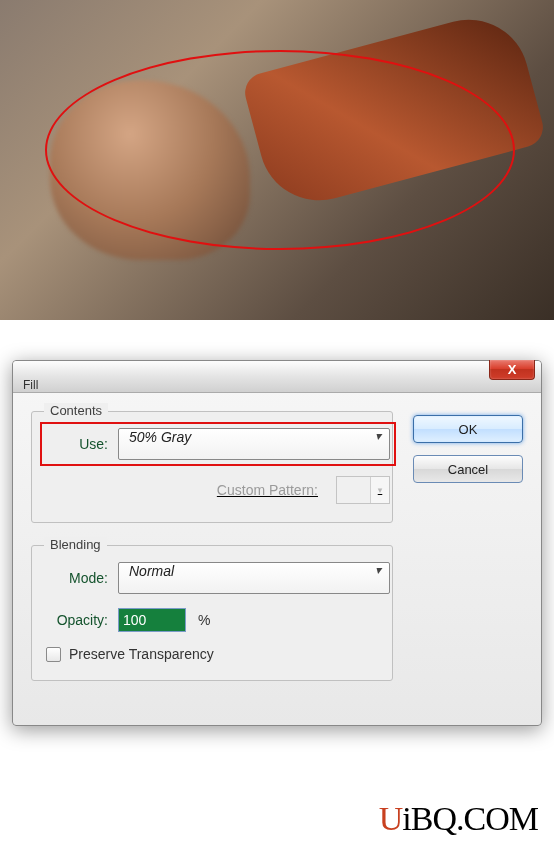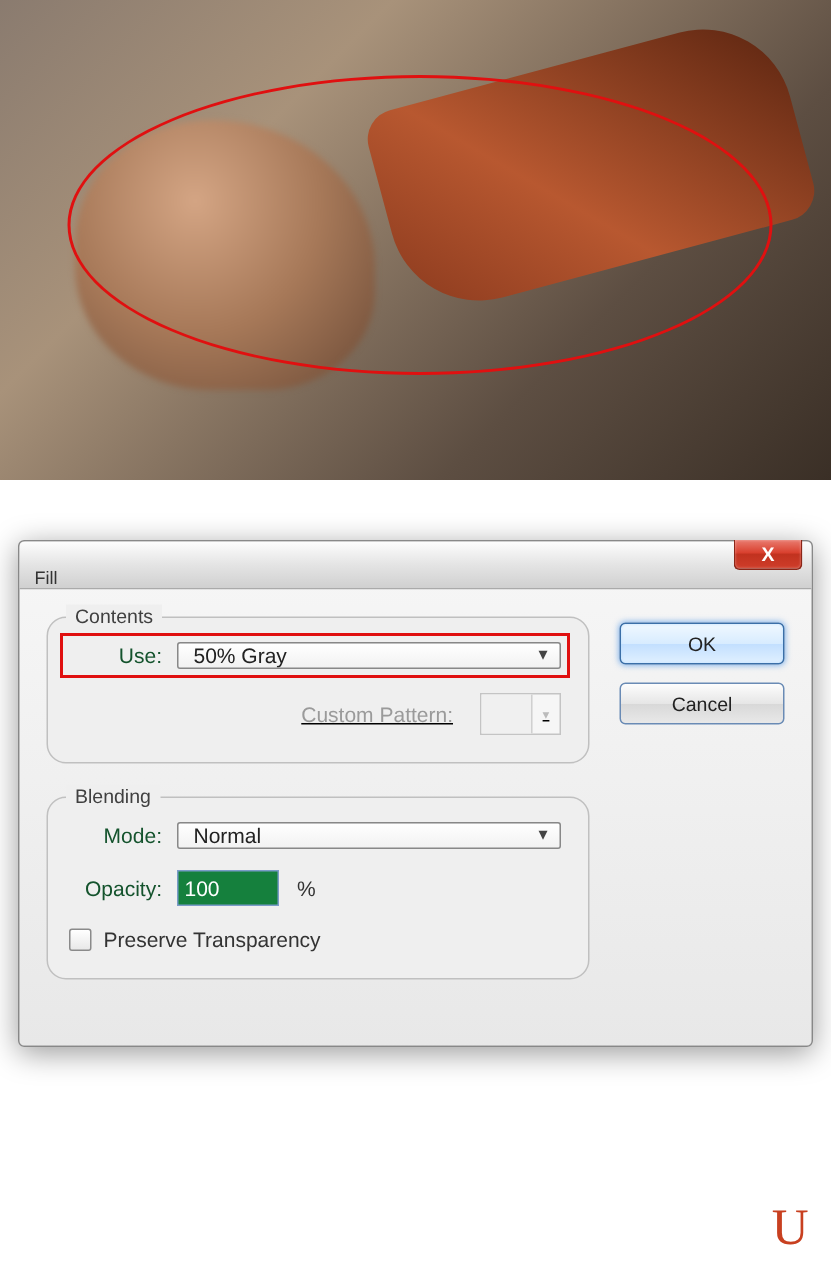--- a/index.html
+++ b/index.html
@@ -92,22 +92,22 @@
     .dialog-body {
       padding: 18px 18px 22px 18px;
       display: flex;
       gap: 20px;
     }
     .left-col { flex: 1; }
     .right-col { width: 110px; padding-top: 4px; }
 
     .fieldset {
       border: 1px solid #c0c0c0;
-      border-radius: 13px;
-      padding: 16px 18px 18px 14px;
+      border-radius: 3px;
+      padding: 16px 2px 18px 14px;
       margin-bottom: 22px;
       position: relative;
       background: #efefef;
     }
     .legend {
       position: absolute;
       top: -9px; left: 12px;
       background: #efefef;
       padding: 0 6px;
       color: #404040;
@@ -122,30 +122,31 @@
     .label {
       width: 72px;
       text-align: right;
       padding-right: 10px;
       color: #14532d;
       font-size: 14px;
     }
     .label.disabled { color: #9a9a9a; }
     .combo {
       flex: 1;
-      height: 18px;
+      height: 32px;
       background: linear-gradient(180deg, #fff 0%, #f2f2f2 100%);
       border: 1px solid #888;
       border-radius: 2px;
       display: flex;
       align-items: flex-start;
       padding: 0 26px 0 10px;
       position: relative;
       color: #222;
       font-size: 14px;
+      font-style: italic;
     }
     .combo::after {
       content: '▾';
       position: absolute;
       right: 8px;
       color: #444;
       font-size: 12px;
     }
     .red-highlight {
       border: 2px solid #e01010;
@@ -304,13 +305,14 @@
         <div class="btn">
           <span>Cancel</span>
         </div>
       </div>
     </div>
   </div>
 </div>
 
 <div class="footer-logo">
   <span class="u">U</span>
+    <span class="rest">iBQ.COM</span>
 </div>
 
 </body></html>

